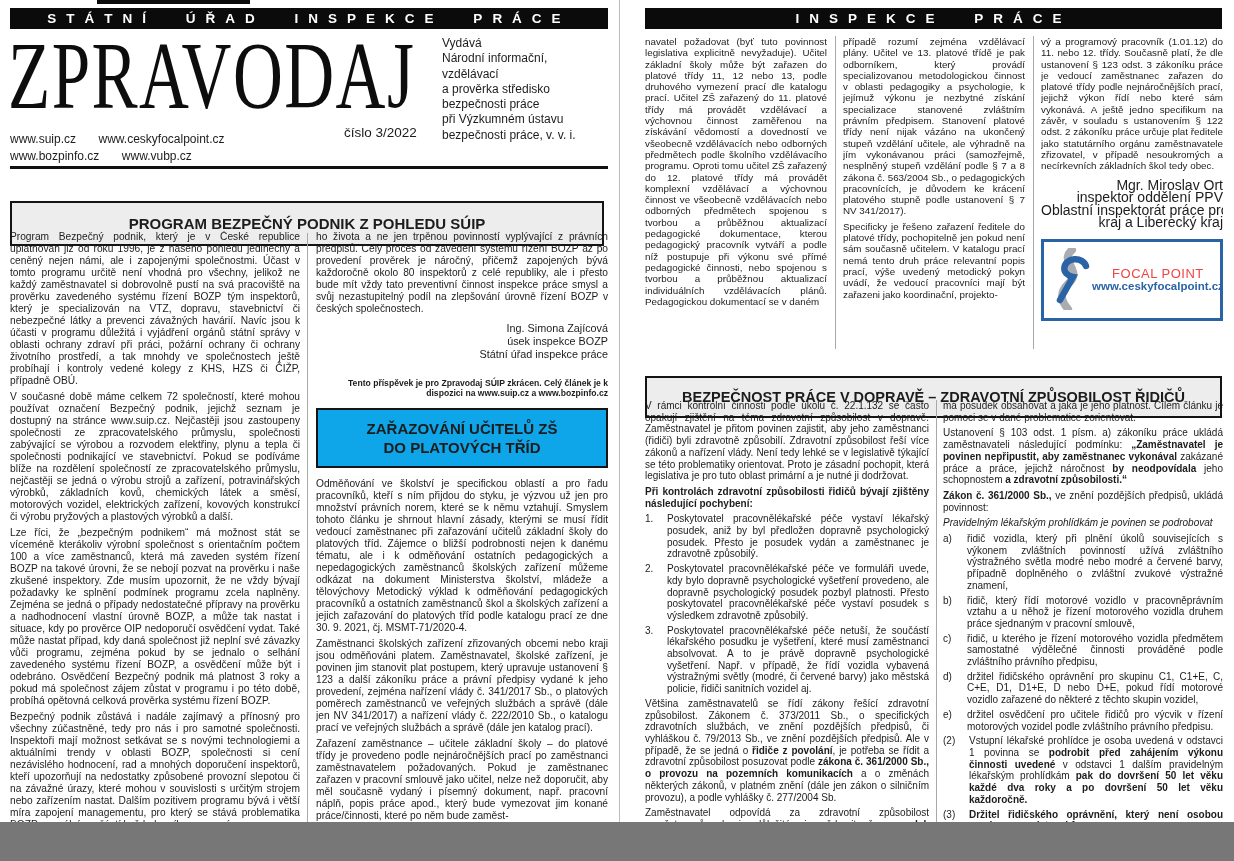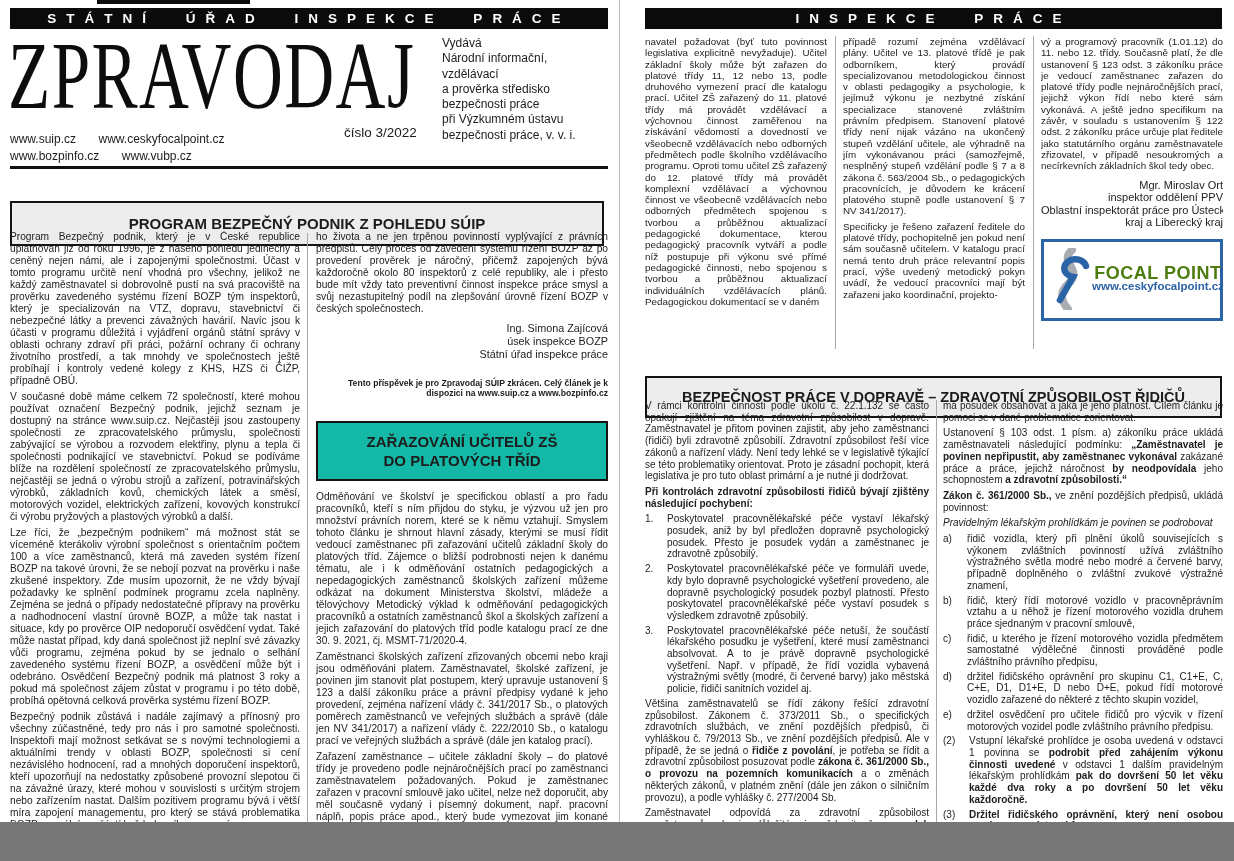--- a/index.html
+++ b/index.html
@@ -20,30 +20,30 @@
   .titlebox.abs{position:absolute;margin-top:24px;}
   .col{position:absolute;overflow:hidden;}
   .p1col{font-size:10.2px;line-height:12px;}
   .ncol{font-size:9.8px;line-height:11.3px;}
   .wcol{font-size:10px;line-height:11.7px;}
   .jp{text-align:justify;margin:0 0 4px 0;}
   .b{font-weight:bold;}
   .author{text-align:right;font-size:10.8px;line-height:13.2px;margin:7px 0 5px;}
   .author div{white-space:nowrap;}
   .note{text-align:right;font-size:8.6px;font-weight:bold;line-height:10.8px;margin:16px 0 4px;}
-  .inbox{border:2px solid #141414;background:#14b8a6;font-weight:bold;text-align:center;
-    font-size:15px;line-height:19px;padding:9px 4px;margin:22px 0 10px;}
+  .inbox{border:2px solid #141414;background:#0ea5e9;font-weight:bold;text-align:center;
+    font-size:15px;line-height:19px;padding:9px 4px;margin:9px 0 10px;}
   .li{display:flex;margin:0 0 3px 0;}
   .li .m{flex:0 0 22px;}
   .li .t{flex:1;text-align:justify;}
   .vline{position:absolute;width:1px;background:#a8a8a8;}
   .focal{border:3px solid #2b63a7;background:#fff;display:flex;align-items:center;
     padding:5px 6px;margin-top:10px;height:66px;box-sizing:content-box;}
   .focal .txt{flex:1;text-align:center;}
-  .fname{color:#4d7c0f;font-weight:bold;font-size:18px;letter-spacing:0.5px;}
+  .fname{color:#ef4444;font-weight:normal;font-size:13px;letter-spacing:0.5px;}
   .furl{color:#2b63a7;font-weight:bold;font-size:11.5px;margin-top:2px;}
   .pagenum{position:absolute;background:#0b0b0b;color:#fff;font-weight:bold;font-size:13px;
     width:21px;height:21px;display:flex;align-items:center;justify-content:center;}
   .footright{position:absolute;font-size:15px;white-space:nowrap;}
   .footright span{margin-left:26px;}
   .boldhead{font-weight:bold;}
   .leaditalic{font-weight:normal;font-style:italic;margin:0 0 4px 0;}
 </style>
 </head>
 <body>
@@ -133,21 +133,21 @@
       <p class="jp">navatel požadovat (byť tuto povinnost legislativa explicitně nevyžaduje). Učitel základní školy může být zařazen do platové třídy 11, 12 nebo 13, podle druhového vymezení prací dle katalogu prací. Učitel ZŠ zařazený do 11. platové třídy má provádět vzdělávací a výchovnou činnost zaměřenou na získávání vědomostí a dovedností ve všeobecně vzdělávacích nebo odborných předmětech podle školního vzdělávacího programu. Oproti tomu učitel ZŠ zařazený do 12. platové třídy má provádět komplexní vzdělávací a výchovnou činnost ve všeobecně vzdělávacích nebo odborných předmětech spojenou s tvorbou a průběžnou aktualizací pedagogické dokumentace, kterou pedagogický pracovník vytváří a podle níž postupuje při výkonu své přímé pedagogické činnosti, nebo spojenou s tvorbou a průběžnou aktualizací individuálních vzdělávacích plánů. Pedagogickou dokumentací se v daném</p>
     </div>
 
     <div class="col ncol" style="left:203px;top:36px;width:182px;height:313px;">
       <p class="jp">případě rozumí zejména vzdělávací plány. Učitel ve 13. platové třídě je pak odborníkem, který provádí specializovanou metodologickou činnost v oblasti pedagogiky a psychologie, k jejímuž výkonu je nezbytné získání specializace stanovené zvláštním právním předpisem. Stanovení platové třídy není nijak vázáno na ukončený stupeň vzdělání učitele, ale výhradně na jím vykonávanou práci (samozřejmě, nesplněný stupeň vzdělání podle § 7 a 8 zákona č. 563/2004 Sb., o pedagogických pracovnících, je důvodem ke krácení platového stupně podle ustanovení § 7 NV 341/2017).</p>
       <p class="jp">Specificky je řešeno zařazení ředitele do platové třídy, pochopitelně jen pokud není sám současně učitelem. V katalogu prací nemá tento druh práce relevantní popis prací, výše uvedený metodický pokyn uvádí, že vedoucí pracovníci mají být zařazeni jako koordinační, projekto-</p>
     </div>
 
     <div class="col ncol" style="left:401px;top:36px;width:182px;height:313px;">
       <p class="jp">vý a programový pracovník (1.01.12) do 11. nebo 12. třídy. Současně platí, že dle ustanovení § 123 odst. 3 zákoníku práce je vedoucí zaměstnanec zařazen do platové třídy podle nejnáročnějších prací, jejichž výkon řídí nebo které sám vykonává. A ještě jedno specifikum na závěr, v souladu s ustanovením § 122 odst. 2 zákoníku práce určuje plat ředitele jako statutárního orgánu zaměstnavatele zřizovatel, v případě nesoukromých a necírkevních základních škol tedy obec.</p>
-      <div class="author" style="font-size:11px;line-height:12.6px;">
+      <div class="author" style="font-size:14px;line-height:12.6px;">
         <div>Mgr. Miroslav Ort</div>
         <div>inspektor oddělení PPV</div>
         <div>Oblastní inspektorát práce pro Ústecký</div>
         <div>kraj a Liberecký kraj</div>
       </div>
       <div class="focal">
         <span>
           <svg width="42" height="62" viewBox="0 0 42 62">
             <path d="M22 2 C8 14 34 22 18 36 C8 46 12 54 18 61" fill="none" stroke="#a9adb2" stroke-width="8" stroke-linecap="round"></path>
             <path d="M36 18 a11 9 0 1 0 -13 11 L10 52" fill="none" stroke="#2b63a7" stroke-width="6.5" stroke-linecap="round"></path>

